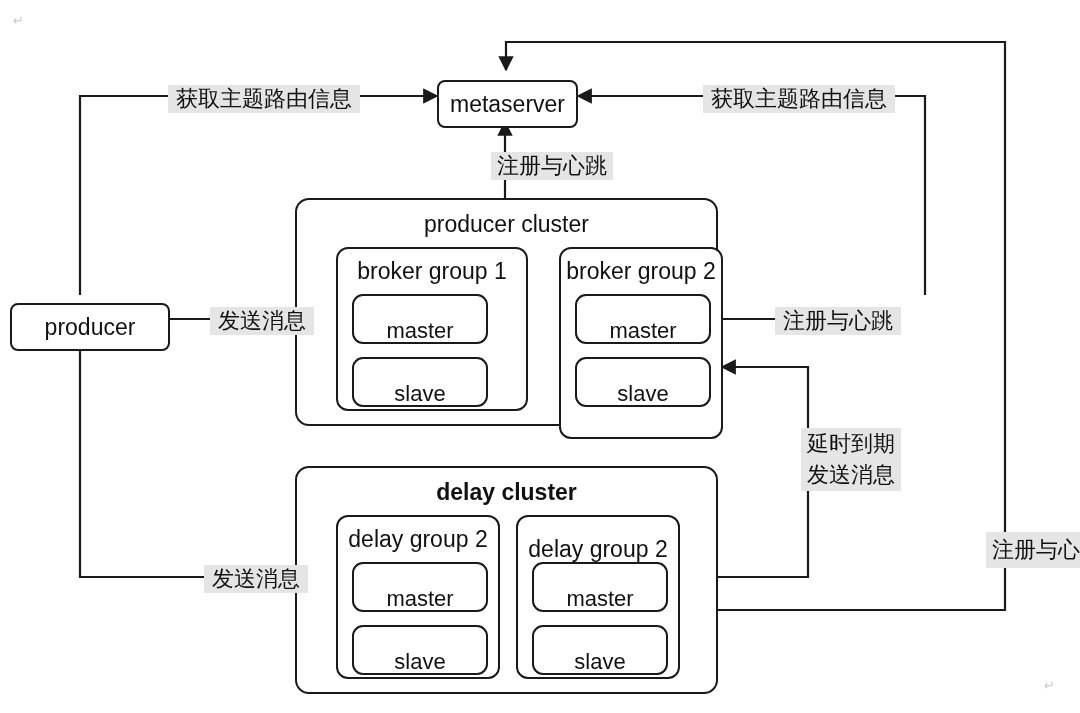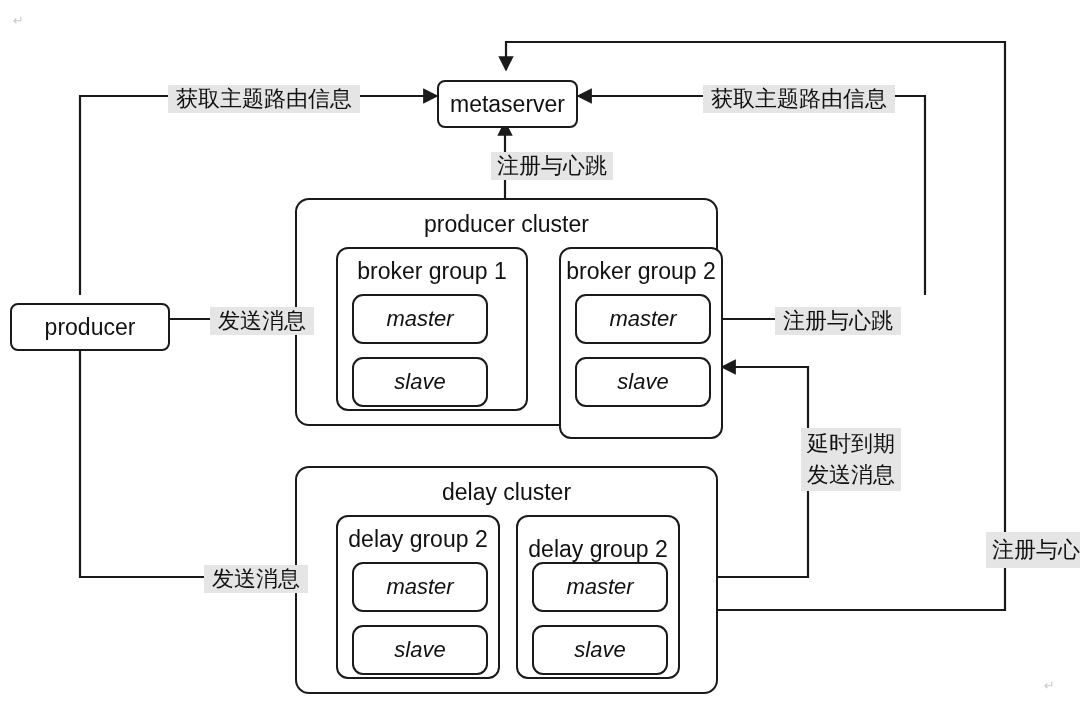--- a/index.html
+++ b/index.html
@@ -72,26 +72,25 @@
     font-size: 23px;
     line-height: 1;
   }
   .leaf {
     position: absolute;
     box-sizing: border-box;
     border: 2px solid #1a1a1a;
     border-radius: 11px;
     background: #ffffff;
     display: flex;
-    align-items: center;
+    align-items: flex-end;
     justify-content: center;
     color: #111111;
     font-size: 22px;
     line-height: 1;
-    font-style: italic;
   }
   .edge-label {
     position: absolute;
     color: #111111;
     font-size: 22px;
     line-height: 1.25;
     background: #e5e5e5;
     white-space: pre;
     text-align: center;
     margin-left: 44px;
@@ -163,21 +162,21 @@
       <div class="leaf" style="left:14px; top:45px; width:136px; height:50px;">
         <span>master</span>
       </div>
       <div class="leaf" style="left:14px; top:108px; width:136px; height:50px;">
         <span>slave</span>
       </div>
     </div>
   </div>
 
   <div class="cluster" style="left:295px; top:466px; width:423px; height:228px;">
-    <div class="cluster-title" style="top:13px;">delay cluster</div>
+    <div class="cluster-title" style="top:13px;font-weight:bold;">delay cluster</div>
 
     <div class="group" style="left:39px; top:47px; width:164px; height:164px;">
       <div class="group-title" style="top:11px;">delay group 2</div>
       <div class="leaf" style="left:14px; top:45px; width:136px; height:50px;">
         <span>master</span>
       </div>
       <div class="leaf" style="left:14px; top:108px; width:136px; height:50px;">
         <span>slave</span>
       </div>
     </div>

